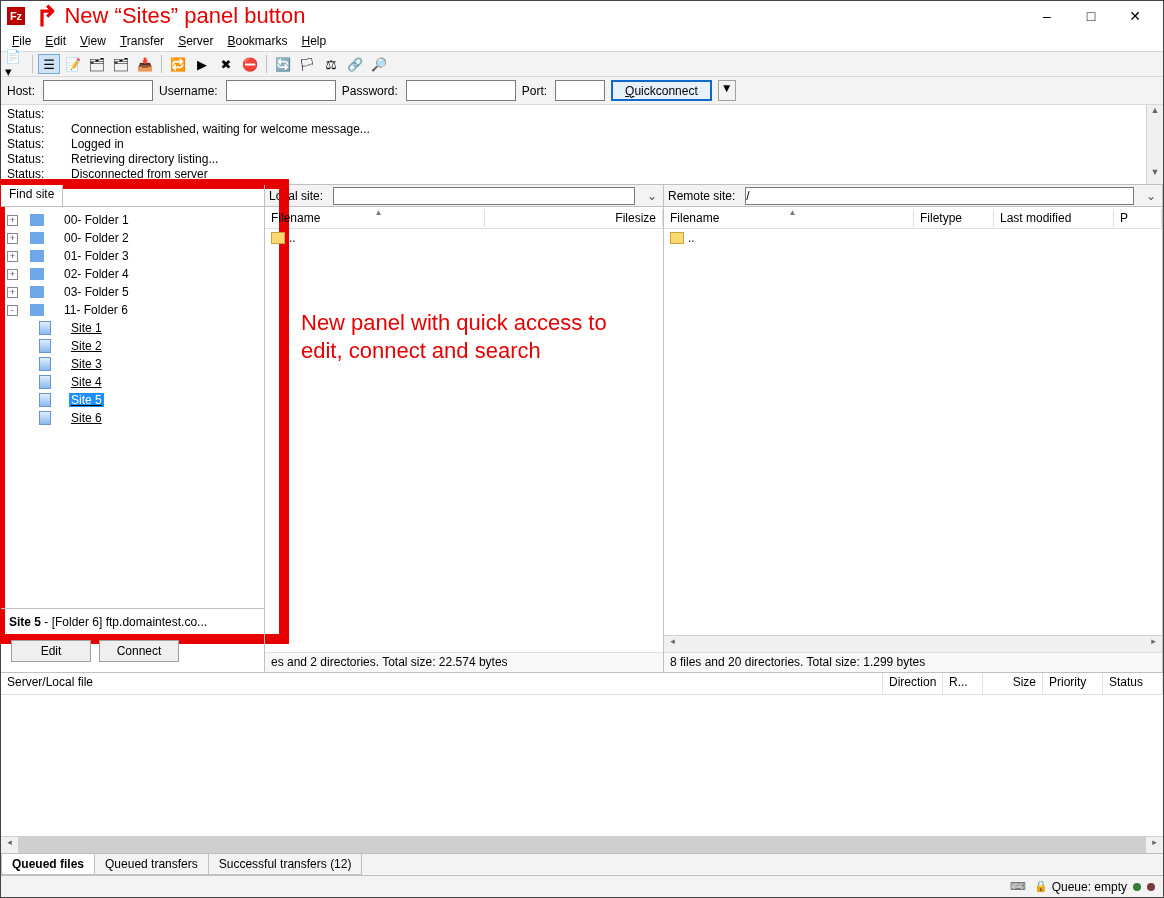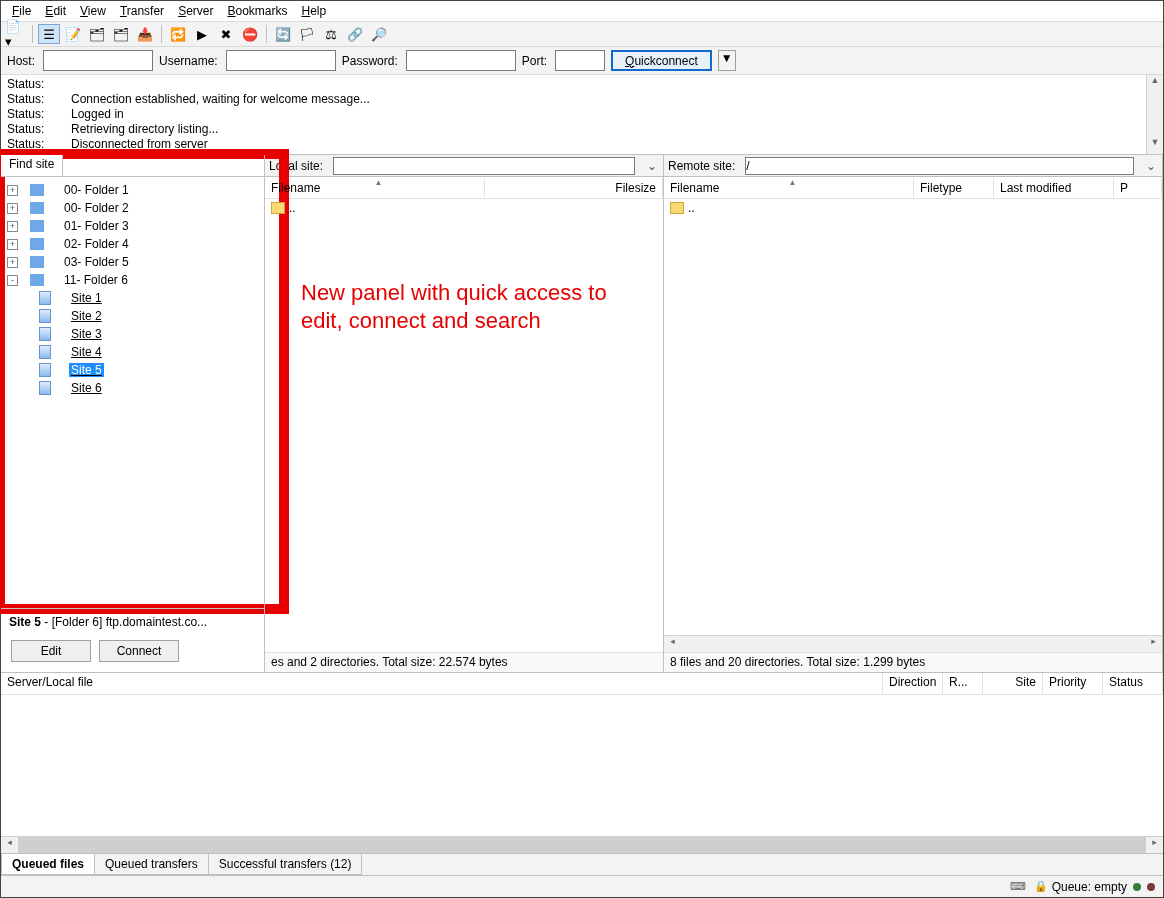--- a/index.html
+++ b/index.html
@@ -105,20 +105,31 @@
 .footer .led { width: 8px; height: 8px; border-radius: 50%; margin-left: 6px; }
 .led.g { background: #3a7a3a; }
 .led.r { background: #7a3a3a; }
 .footer .qicon { margin: 0 4px; font-size: 11px; color:#555;}
 </style>
 </head>
 <body>
 
 <div class="window">
 
+  <div class="titlebar">
+    <div class="app-icon">Fz</div>
+    <div class="title-annot">
+      <span class="arrow-annot">↱</span>
+      <span class="title-text">New “Sites” panel button</span>
+    </div>
+    <div class="title-spacer"></div>
+    <div class="winbtn">–</div>
+    <div class="winbtn">□</div>
+    <div class="winbtn">✕</div>
+  </div>
 
   <div class="menubar">
     <div class="menuitem"><span class="u">F</span><span></span>ile</div>
     <div class="menuitem"><span class="u">E</span>dit</div>
     <div class="menuitem"><span class="u">V</span>iew</div>
     <div class="menuitem"><span class="u">T</span>ransfer</div>
     <div class="menuitem"><span class="u">S</span>erver</div>
     <div class="menuitem"><span class="u">B</span>ookmarks</div>
     <div class="menuitem"><span class="u">H</span>elp</div>
   </div>
@@ -310,21 +321,21 @@
       <div class="statusline">8 files and 20 directories. Total size: 1.299 bytes</div>
     </div>
 
   </div>
 
   <div class="queue">
     <div class="queue-hdr">
       <div class="col" style="flex:1">Server/Local file</div>
       <div class="col" style="width:60px">Direction</div>
       <div class="col" style="width:40px">R...</div>
-      <div class="col" style="width:60px;text-align:right">Site</div>
+      <div class="col" style="width:60px;text-align:right">Size</div>
       <div class="col" style="width:60px">Priority</div>
       <div class="col" style="width:60px">Status</div>
     </div>
     <div class="queue-body"></div>
     <div class="queue-scroll">
         <div class="lefta">◂</div>
         <div class="track"></div>
         <div class="righta">▸</div>
       </div>
   </div>

